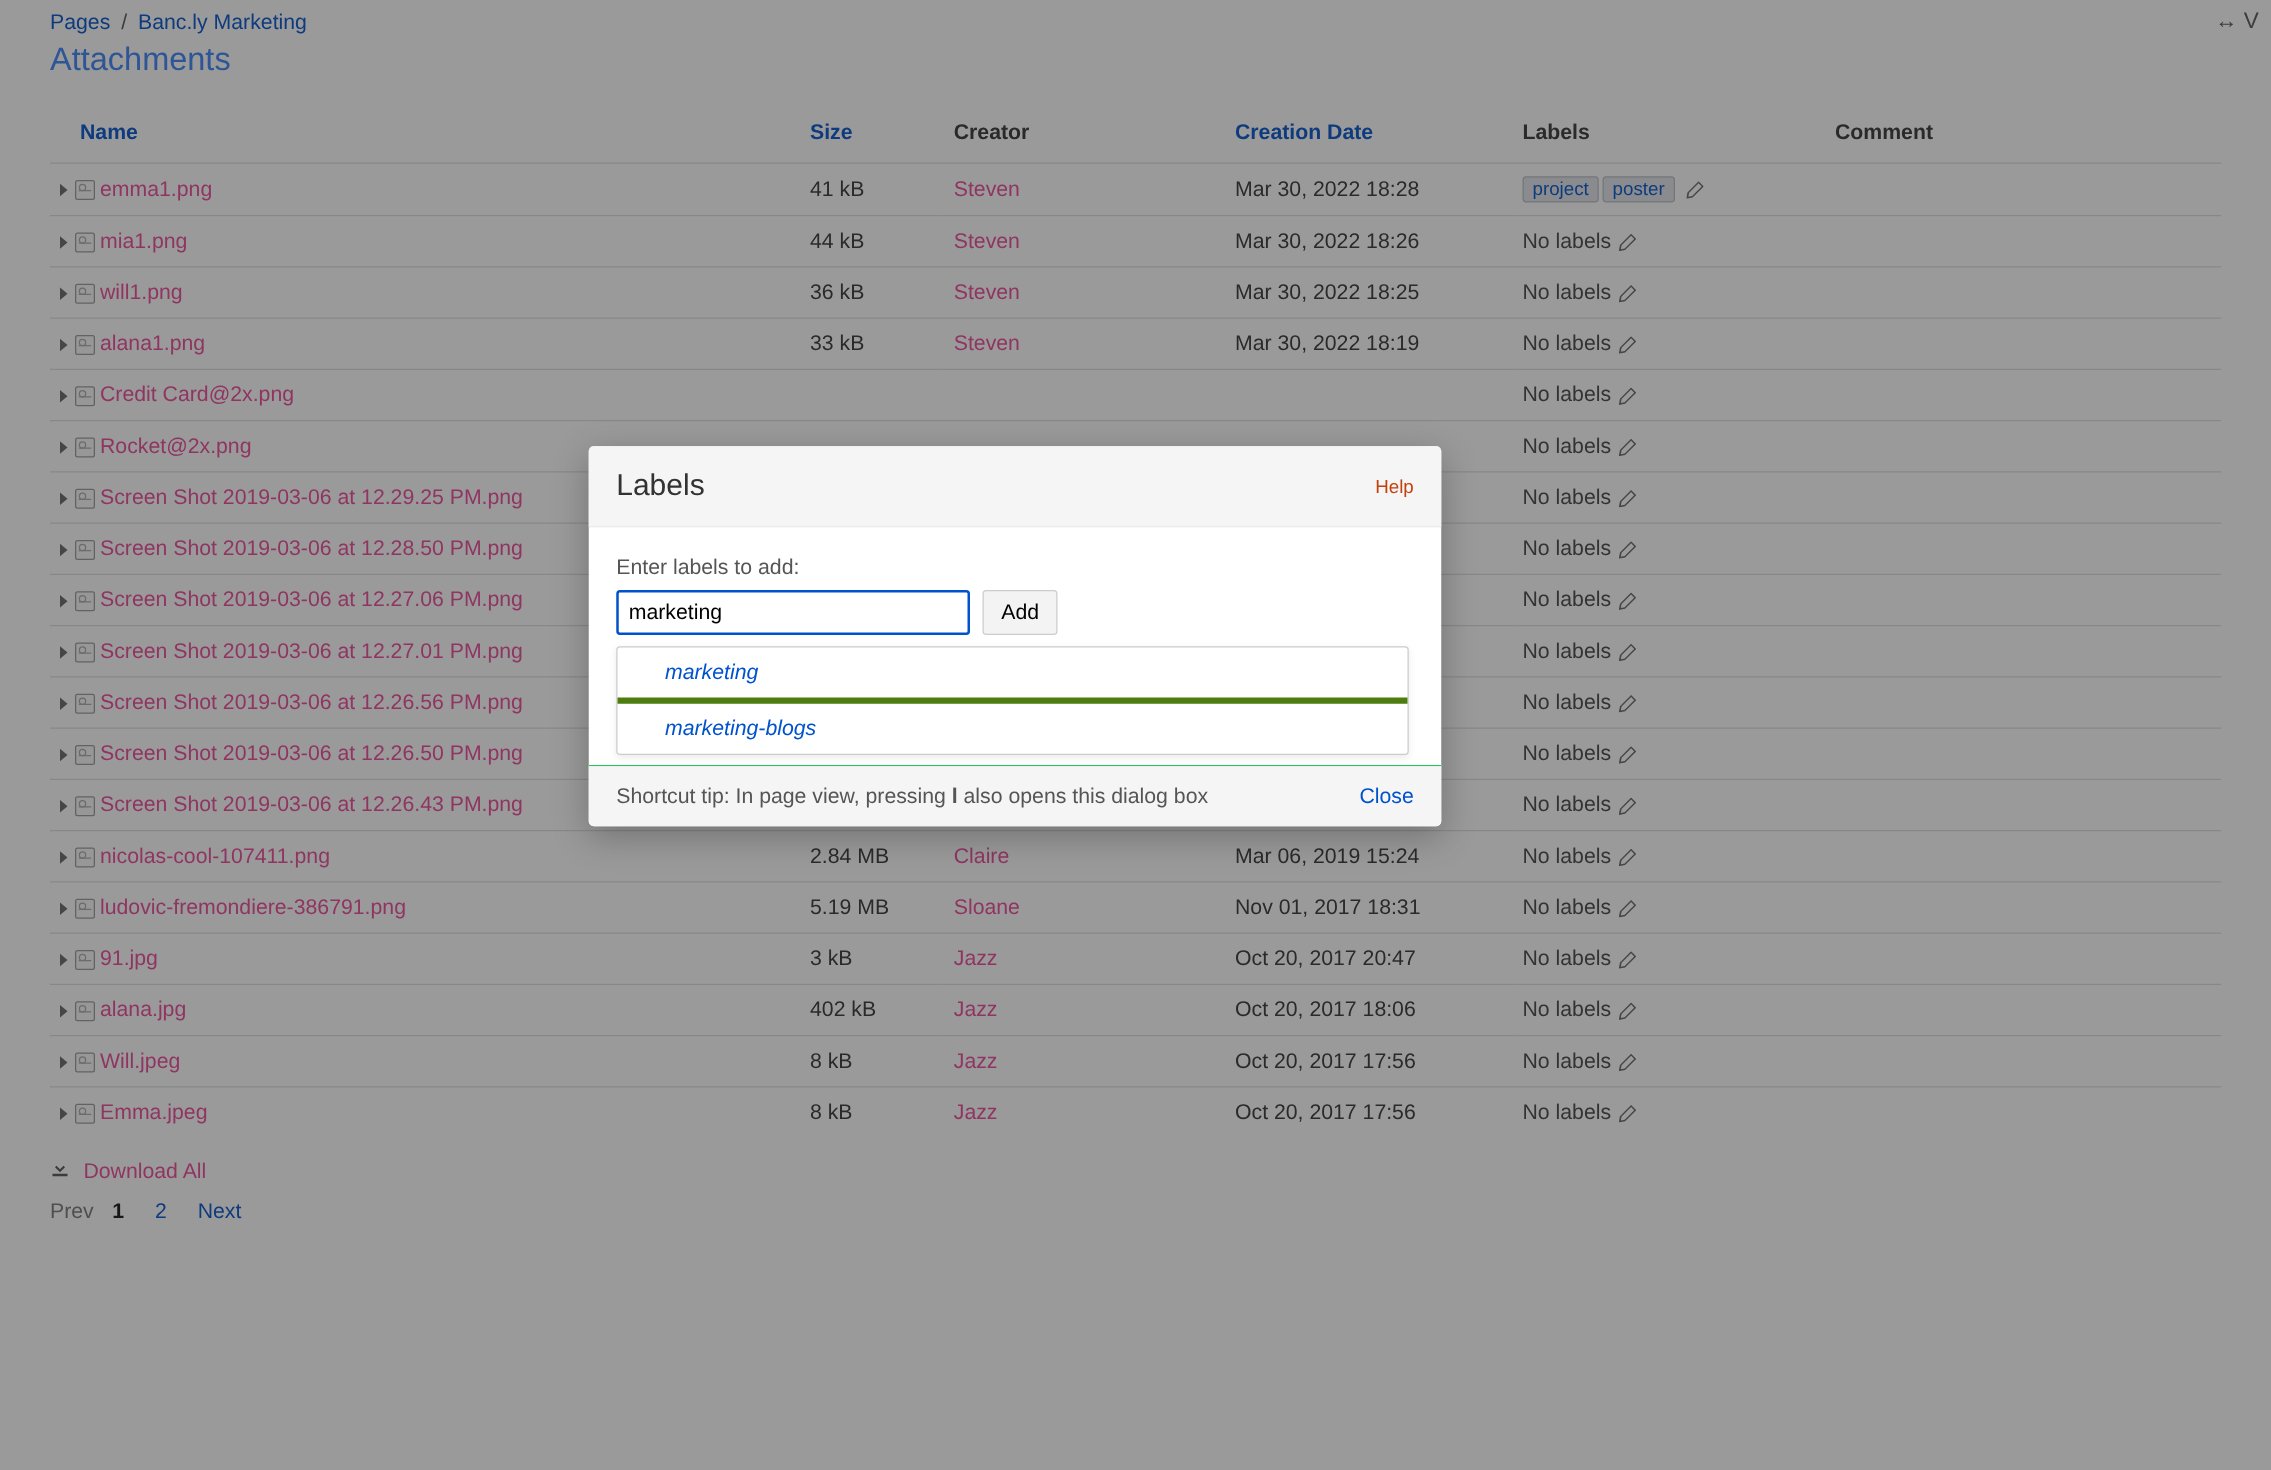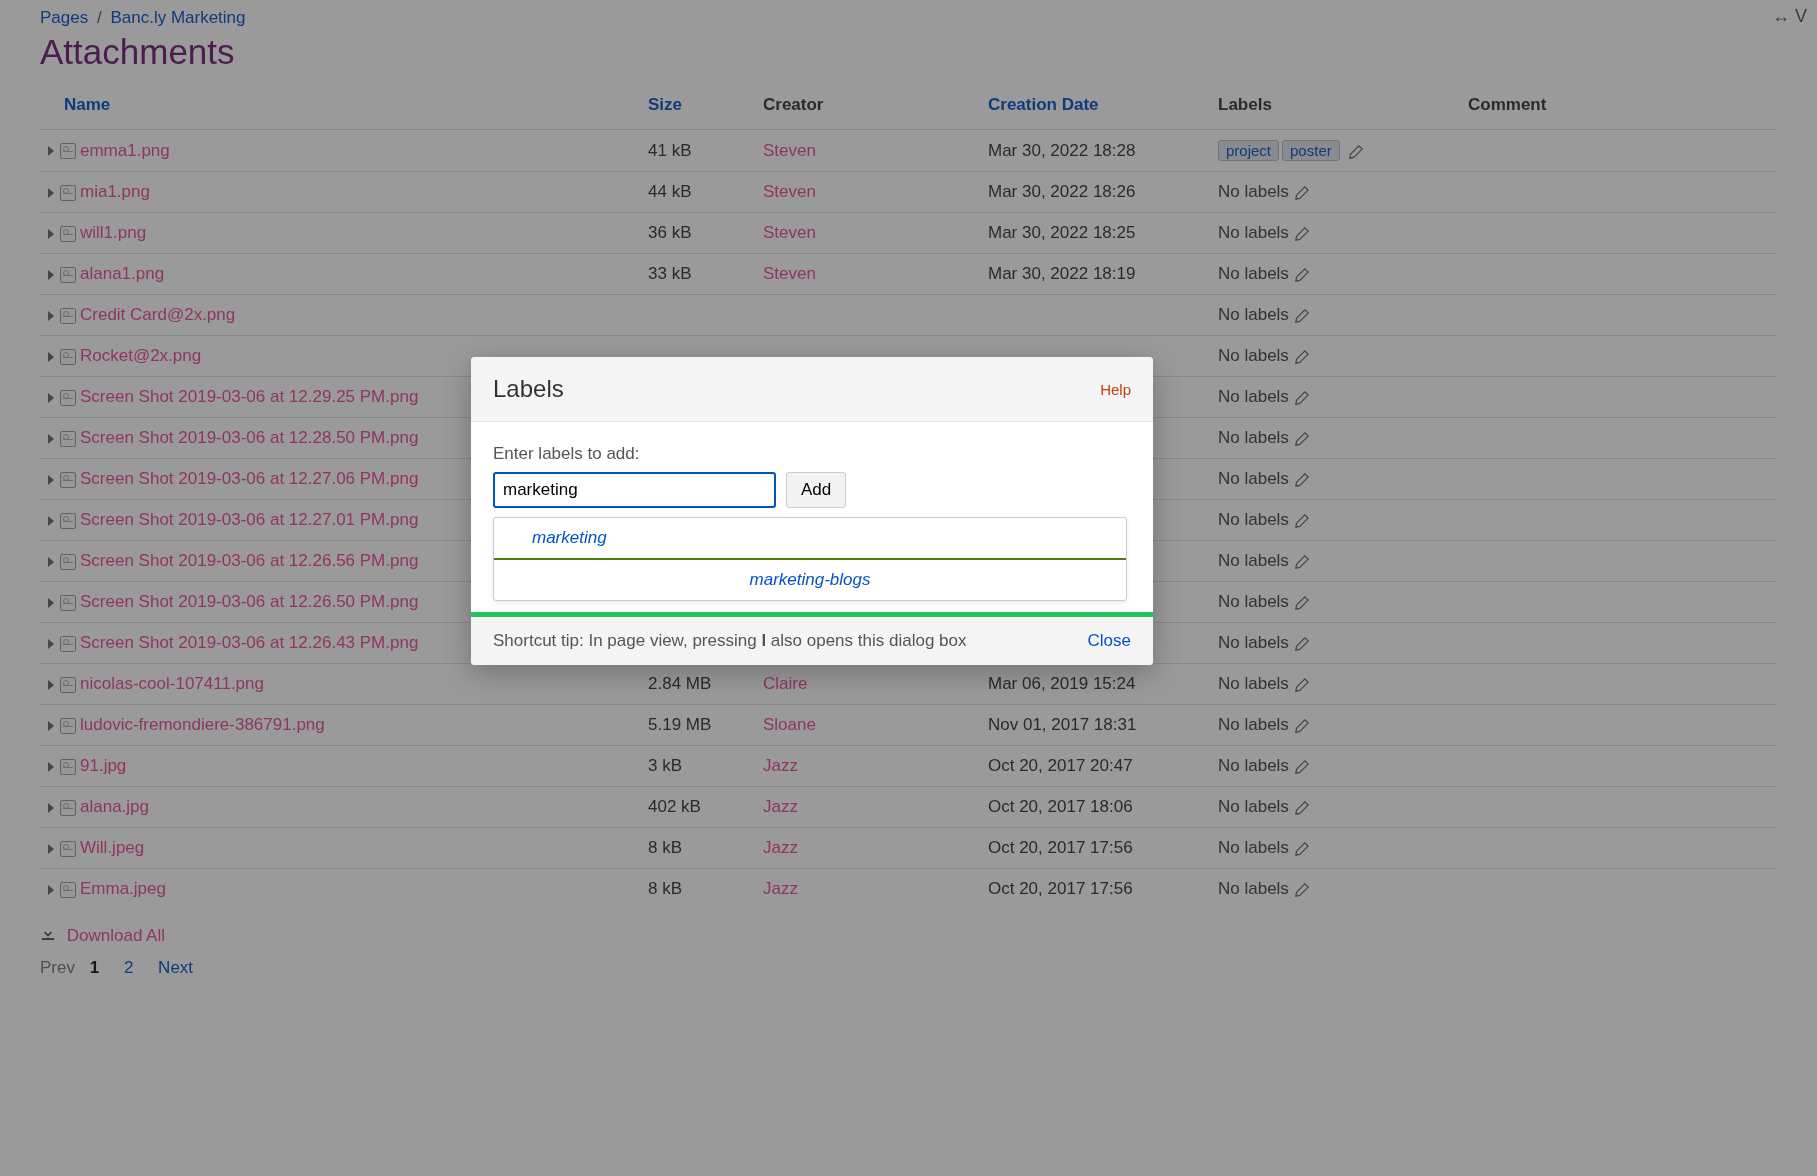--- a/index.html
+++ b/index.html
@@ -16,24 +16,24 @@
   .page {
     padding: 8px 40px 20px 40px;
   }
   .breadcrumb {
     font-size: 17px;
     margin-bottom: 4px;
   }
   .breadcrumb a { color: #0052cc; text-decoration: none; }
   .breadcrumb .sep { color: #555; margin: 0 4px; }
   h1.title {
-    font-size: 35px;
+    font-size: 26px;
     font-weight: 500;
-    color: #701a75;
-    margin-bottom: 13px;
+    color: #3b82f6;
+    margin-bottom: 23px;
   }
   table.attachments {
     width: 100%;
     border-collapse: collapse;
   }
   table.attachments th {
     text-align: left;
     font-weight: 600;
     font-size: 17px;
     padding: 10px 8px 14px 8px;
@@ -187,24 +187,24 @@
     background:#fff;
     box-shadow:0 2px 6px rgba(0,0,0,.08);
   }
   .suggest .item{
     padding:10px 38px;
     font-size:17px;
     font-style:italic;
     color:#0052cc;
     cursor:pointer;
   }
-  .suggest .item + .item{ border-top:2px solid #4d7c0f;text-align:center;}
+  .suggest .item + .item{ border-top:5px solid #4d7c0f;}
   .dialog-footer{
     background:#f5f5f5;
-    border-top:5px solid #22c55e;
+    border-top:1px solid #22c55e;
     padding:14px 22px;
     display:flex;
     justify-content:space-between;
     align-items:center;
     font-size:17px;
     color:#555;
     border-radius:0 0 4px 4px;
   }
   .dialog-footer a{ color:#0052cc; text-decoration:none; }
 </style>

